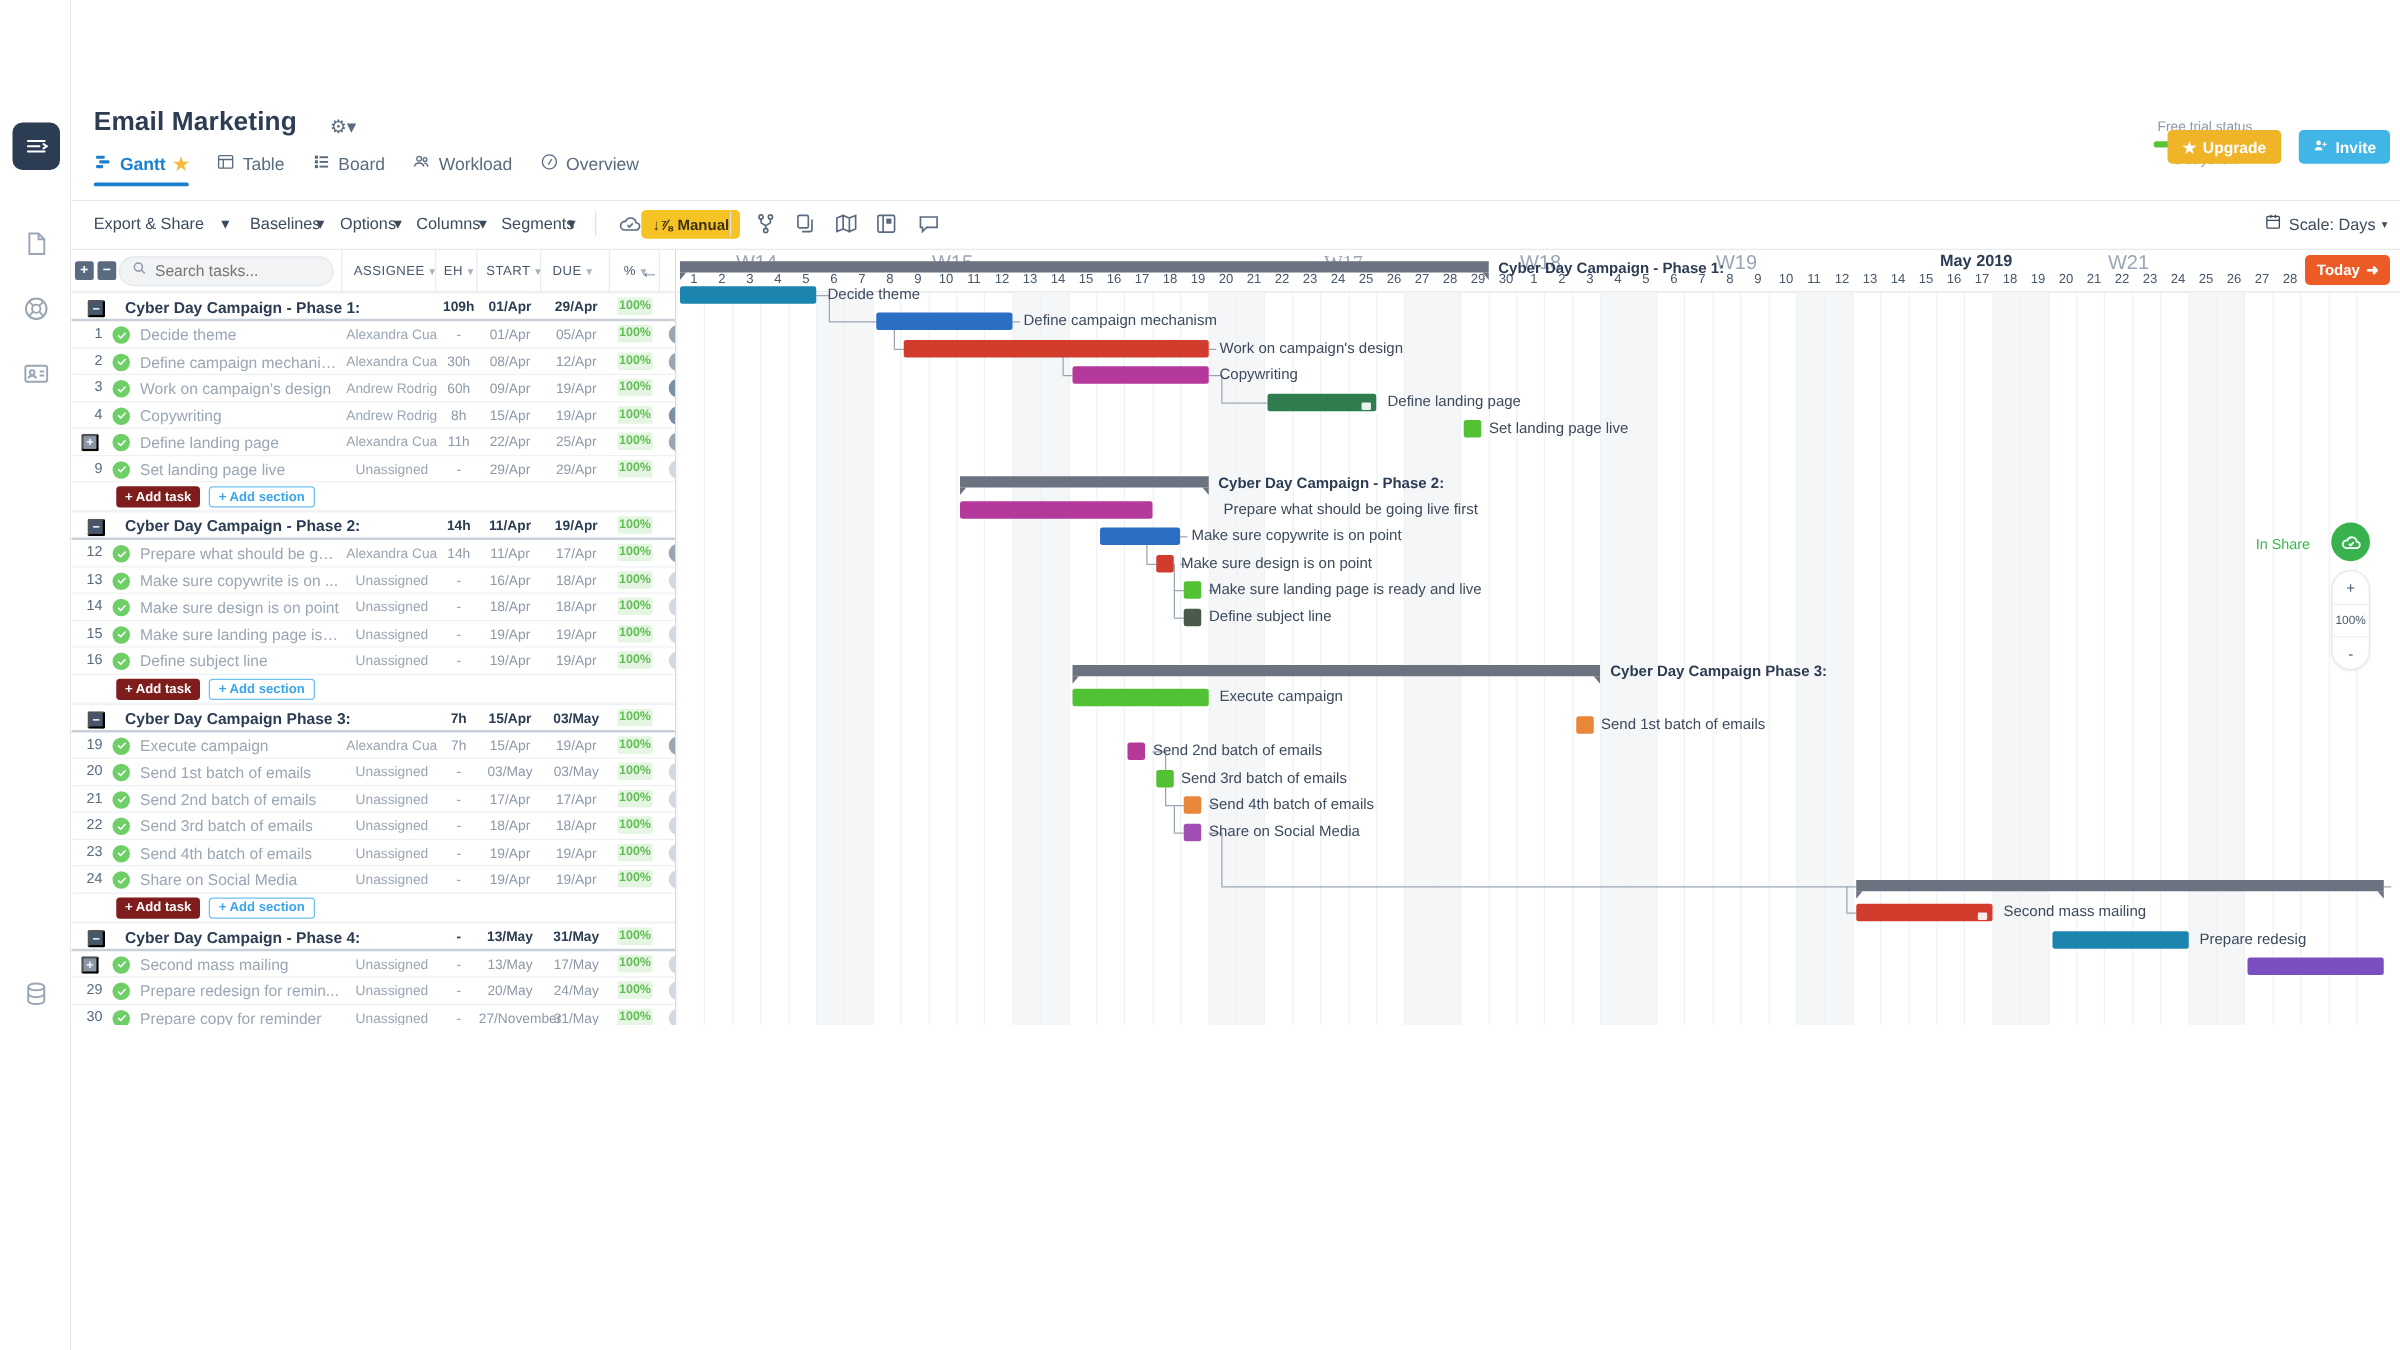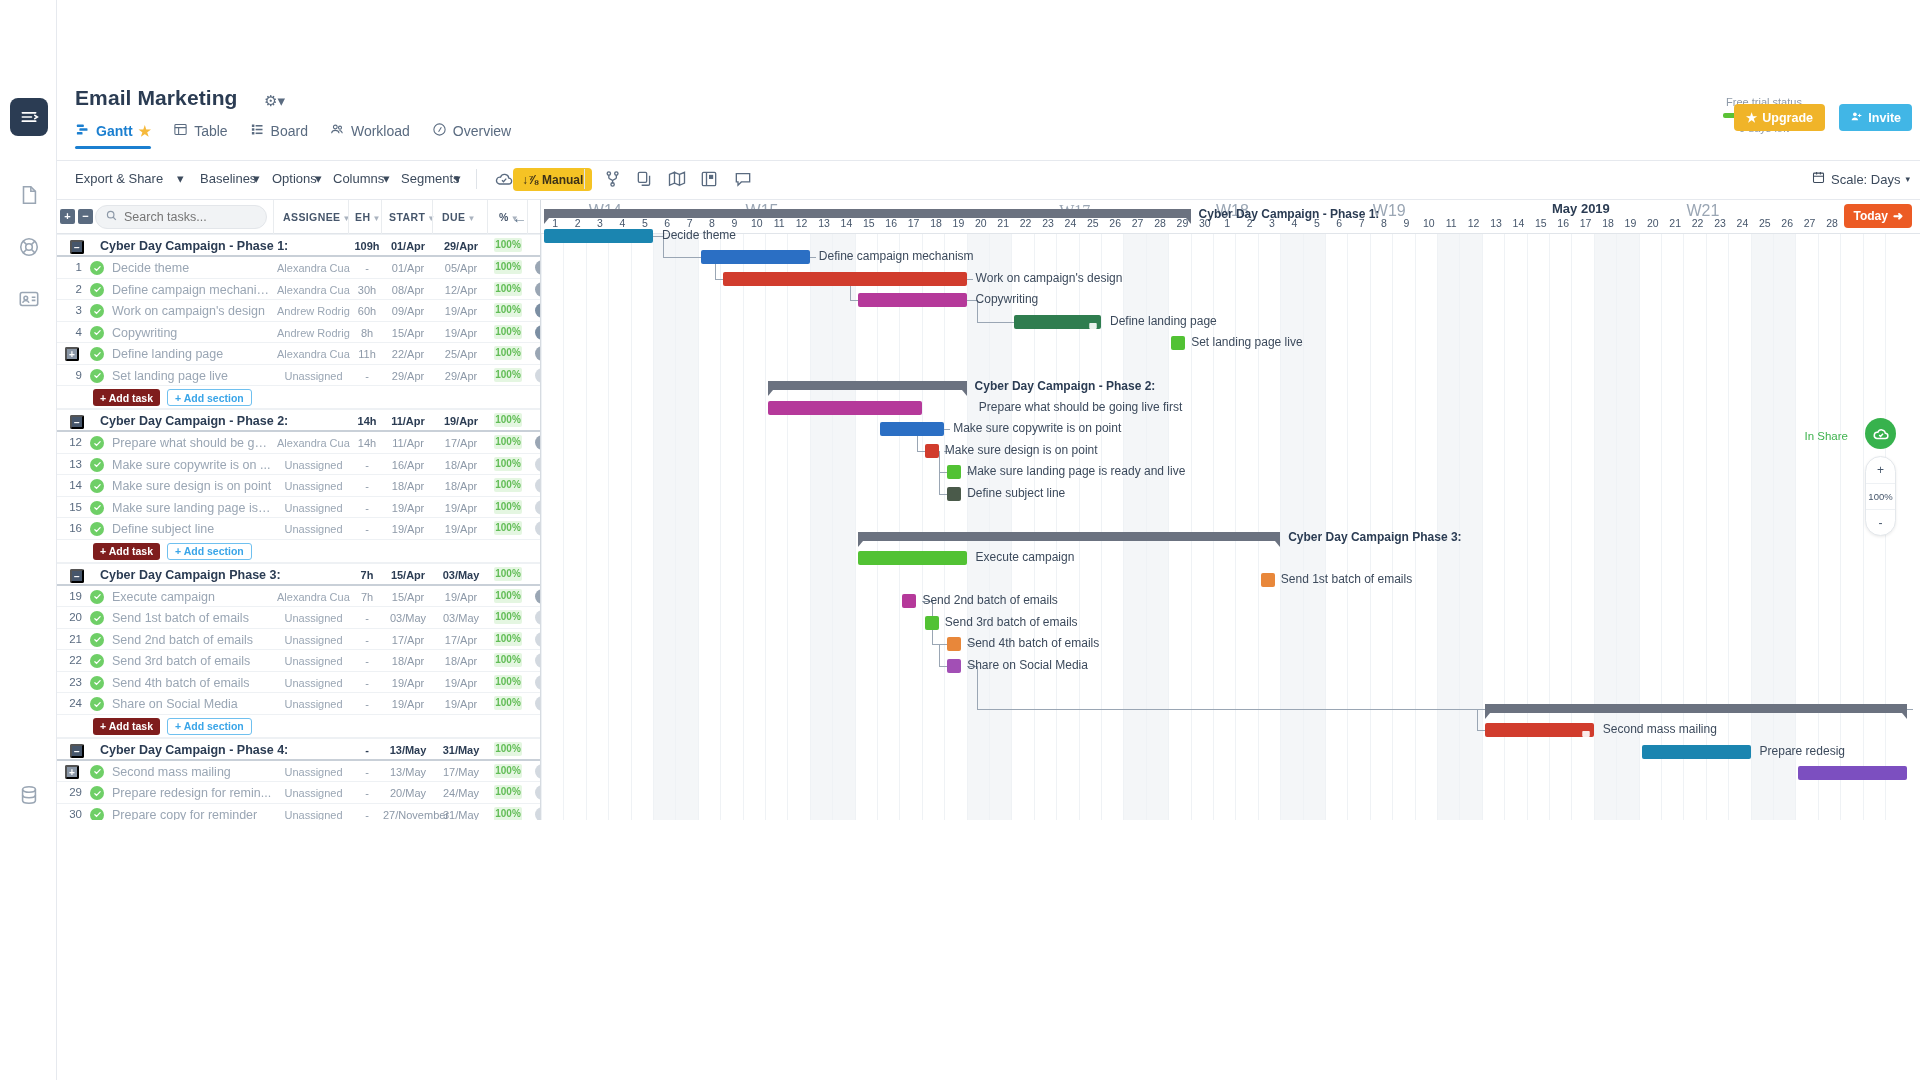--- a/index.html
+++ b/index.html
@@ -64,21 +64,21 @@
   #grid-head { position:relative; height:34px; border-bottom:1px solid #e1e5ea; background:#fff; }
   #expand-btns { position:absolute; left:3px; top:9px; display:flex; gap:3px; }
   .sq-btn { width:15px; height:15px; background:#5a6b80; color:#fff; border:none; border-radius:2px;
     font-size:11px; line-height:13px; text-align:center; cursor:pointer; font-weight:bold; }
   #search-box { position:absolute; left:38px; top:5px; width:172px; height:24px;
     background:#f1f3f5; border:1px solid #e3e6ea; border-radius:13px; display:flex; align-items:center;
     padding:0 9px; gap:6px; cursor:text; }
   #search-box svg { width:13px; height:13px; color:#8d99a8; flex:none; }
   #search-input { border:none; background:transparent; outline:none; font-size:12.5px; color:#8d99a8;
     font-family:inherit; width:132px; }
-  .col-h { position:absolute; top:11px; font-size:10.5px; font-weight:bold; color:#46566b;
+  .col-h { position:absolute; top:11px; font-size:10.5px; font-weight:normal; color:#46566b;
     letter-spacing:.4px; cursor:pointer; }
   .col-h .caret { color:#aab3bf; font-size:8px; margin-left:2px; }
   .vdiv { position:absolute; top:0; width:1px; height:34px; background:#e9ecef; }
   #collapse-arrow { position:absolute; left:455px; top:9px; font-size:15px; color:#5a7189; cursor:pointer; }
 
   .g-row { position:relative; height:21.5px; border-bottom:1px solid #eef1f4; font-size:12.5px; }
   .g-sec { position:relative; height:23px; background:#fff; border-bottom:2px solid #c9d0d8;
     border-top:1px solid #eef1f4; font-size:12.5px; }
   .g-sec .stitle { position:absolute; left:43px; top:4px; font-weight:bold; color:#2b3c53; }
   .g-sec .sminus { position:absolute; left:13px; top:5px; width:14px; height:14px; background:#46566b;

